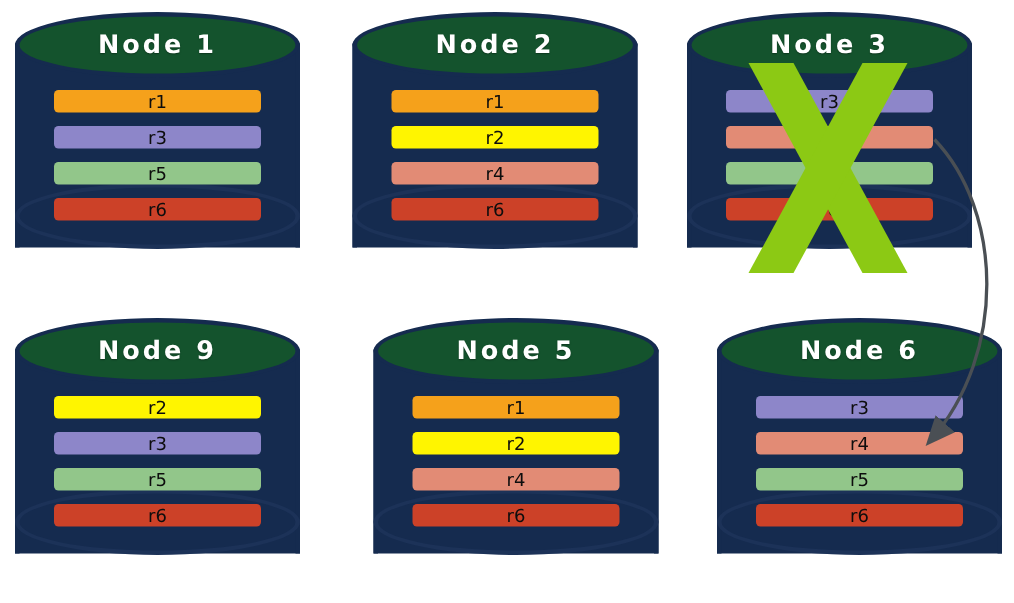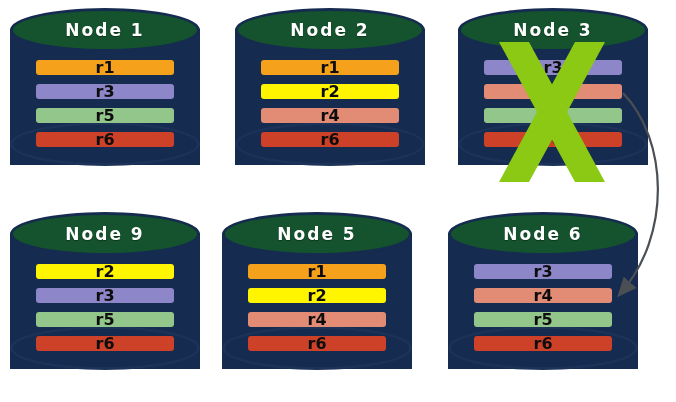--- a/index.html
+++ b/index.html
@@ -76,22 +76,22 @@
     z-index: 3;
   }
   .replica {
     height: 15px;
     margin-bottom: 9px;
     border-radius: 3px;
     display: flex;
     align-items: center;
     justify-content: center;
     color: #0d0d0d;
-    font-size: 16px;
-    font-weight: bold;
+    font-size: 12px;
+    font-weight: normal;
     line-height: 1;
   }
   .replica:last-child { margin-bottom: 0; }
 
   
   .fail-x {
     position: absolute;
     left: 14px;
     top: 34px;
     width: 160px;
@@ -171,35 +171,35 @@
       <span class="node-title">Node 9</span>
     </div>
     <div class="replicas">
       <div class="replica" style="background: rgb(255, 245, 0);">r2</div>
       <div class="replica" style="background: rgb(141, 134, 201);">r3</div>
       <div class="replica" style="background: rgb(146, 198, 138);">r5</div>
       <div class="replica" style="background: rgb(204, 65, 40);">r6</div>
     </div>
   </div>
 
-  <div class="node" style="left:222px; top:212px;">
+  <div class="node" style="left:249px; top:212px;">
     <div class="cyl-body"></div>
     <div class="cyl-bottom"></div>
     <div class="cyl-top">
       <span class="node-title">Node 5</span>
     </div>
     <div class="replicas">
       <div class="replica" style="background: rgb(245, 161, 27);">r1</div>
       <div class="replica" style="background: rgb(255, 245, 0);">r2</div>
       <div class="replica" style="background: rgb(226, 139, 117);">r4</div>
       <div class="replica" style="background: rgb(204, 65, 40);">r6</div>
     </div>
   </div>
 
-  <div class="node" style="left:448px; top:212px;">
+  <div class="node" style="left:478px; top:212px;">
     <div class="cyl-body"></div>
     <div class="cyl-bottom"></div>
     <div class="cyl-top">
       <span class="node-title">Node 6</span>
     </div>
     <div class="replicas">
       <div class="replica" style="background: rgb(141, 134, 201);">r3</div>
       <div class="replica" style="background: rgb(226, 139, 117);">r4</div>
       <div class="replica" style="background: rgb(146, 198, 138);">r5</div>
       <div class="replica" style="background: rgb(204, 65, 40);">r6</div>

